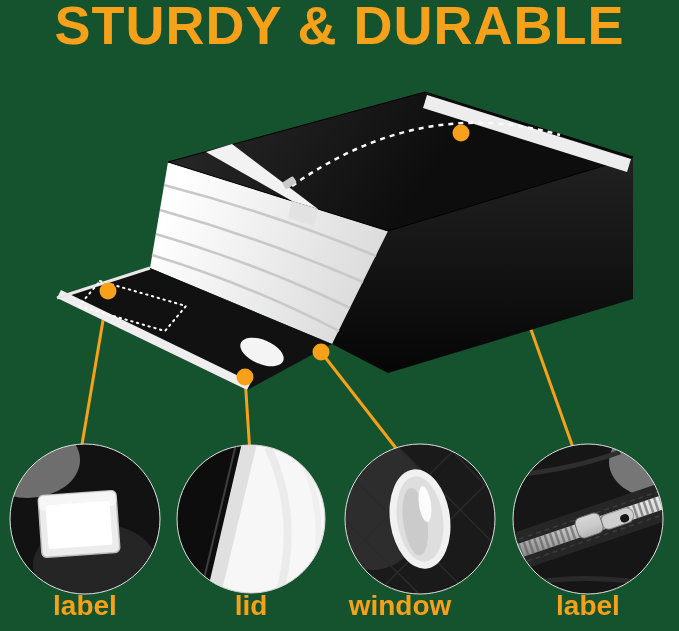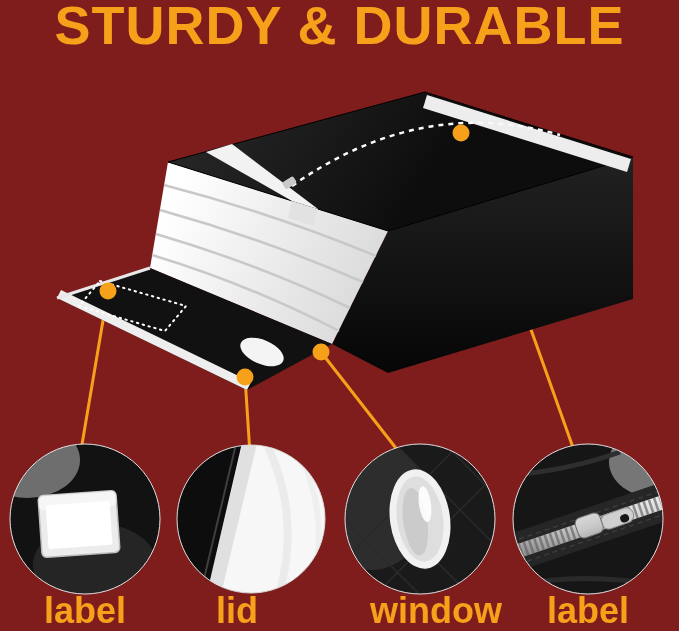--- a/index.html
+++ b/index.html
@@ -1,32 +1,32 @@
 <!DOCTYPE html>
 <html><head>
 <meta charset="utf-8">
 <style>
   html,body{margin:0;padding:0;background:#ffffff;}
   .stage{
-    position:relative;width:679px;height:631px;background:#7f1d1d;
+    position:relative;width:679px;height:631px;background:#14532d;
     font-family:"Liberation Sans",sans-serif;overflow:hidden;
   }
   .headline{
     position:absolute;top:-6px;left:0;width:100%;margin:0;
     text-align:center;font-size:54px;font-weight:800;letter-spacing:1px;
     color:#F7A11B;white-space:nowrap;
   }
   .illustration{position:absolute;left:0;top:0;width:679px;height:631px;}
   .caption{
     position:absolute;top:590px;transform:translateX(-50%);
-    font-size:36px;font-weight:700;color:#F7A11B;white-space:nowrap;
+    font-size:28px;font-weight:700;color:#F7A11B;white-space:nowrap;
   }
   .caption.c-label{left:85px;}
-  .caption.c-lid{left:237px;}
-  .caption.c-window{left:436px;}
+  .caption.c-lid{left:251px;}
+  .caption.c-window{left:400px;}
   .caption.c-zipper{left:588px;}
 </style>
 </head>
 <body>
 
 <div class="stage">
 
   <h1 class="headline">STURDY &amp; DURABLE</h1>
 
   <svg class="illustration" viewBox="0 0 679 631" xmlns="http://www.w3.org/2000/svg">

